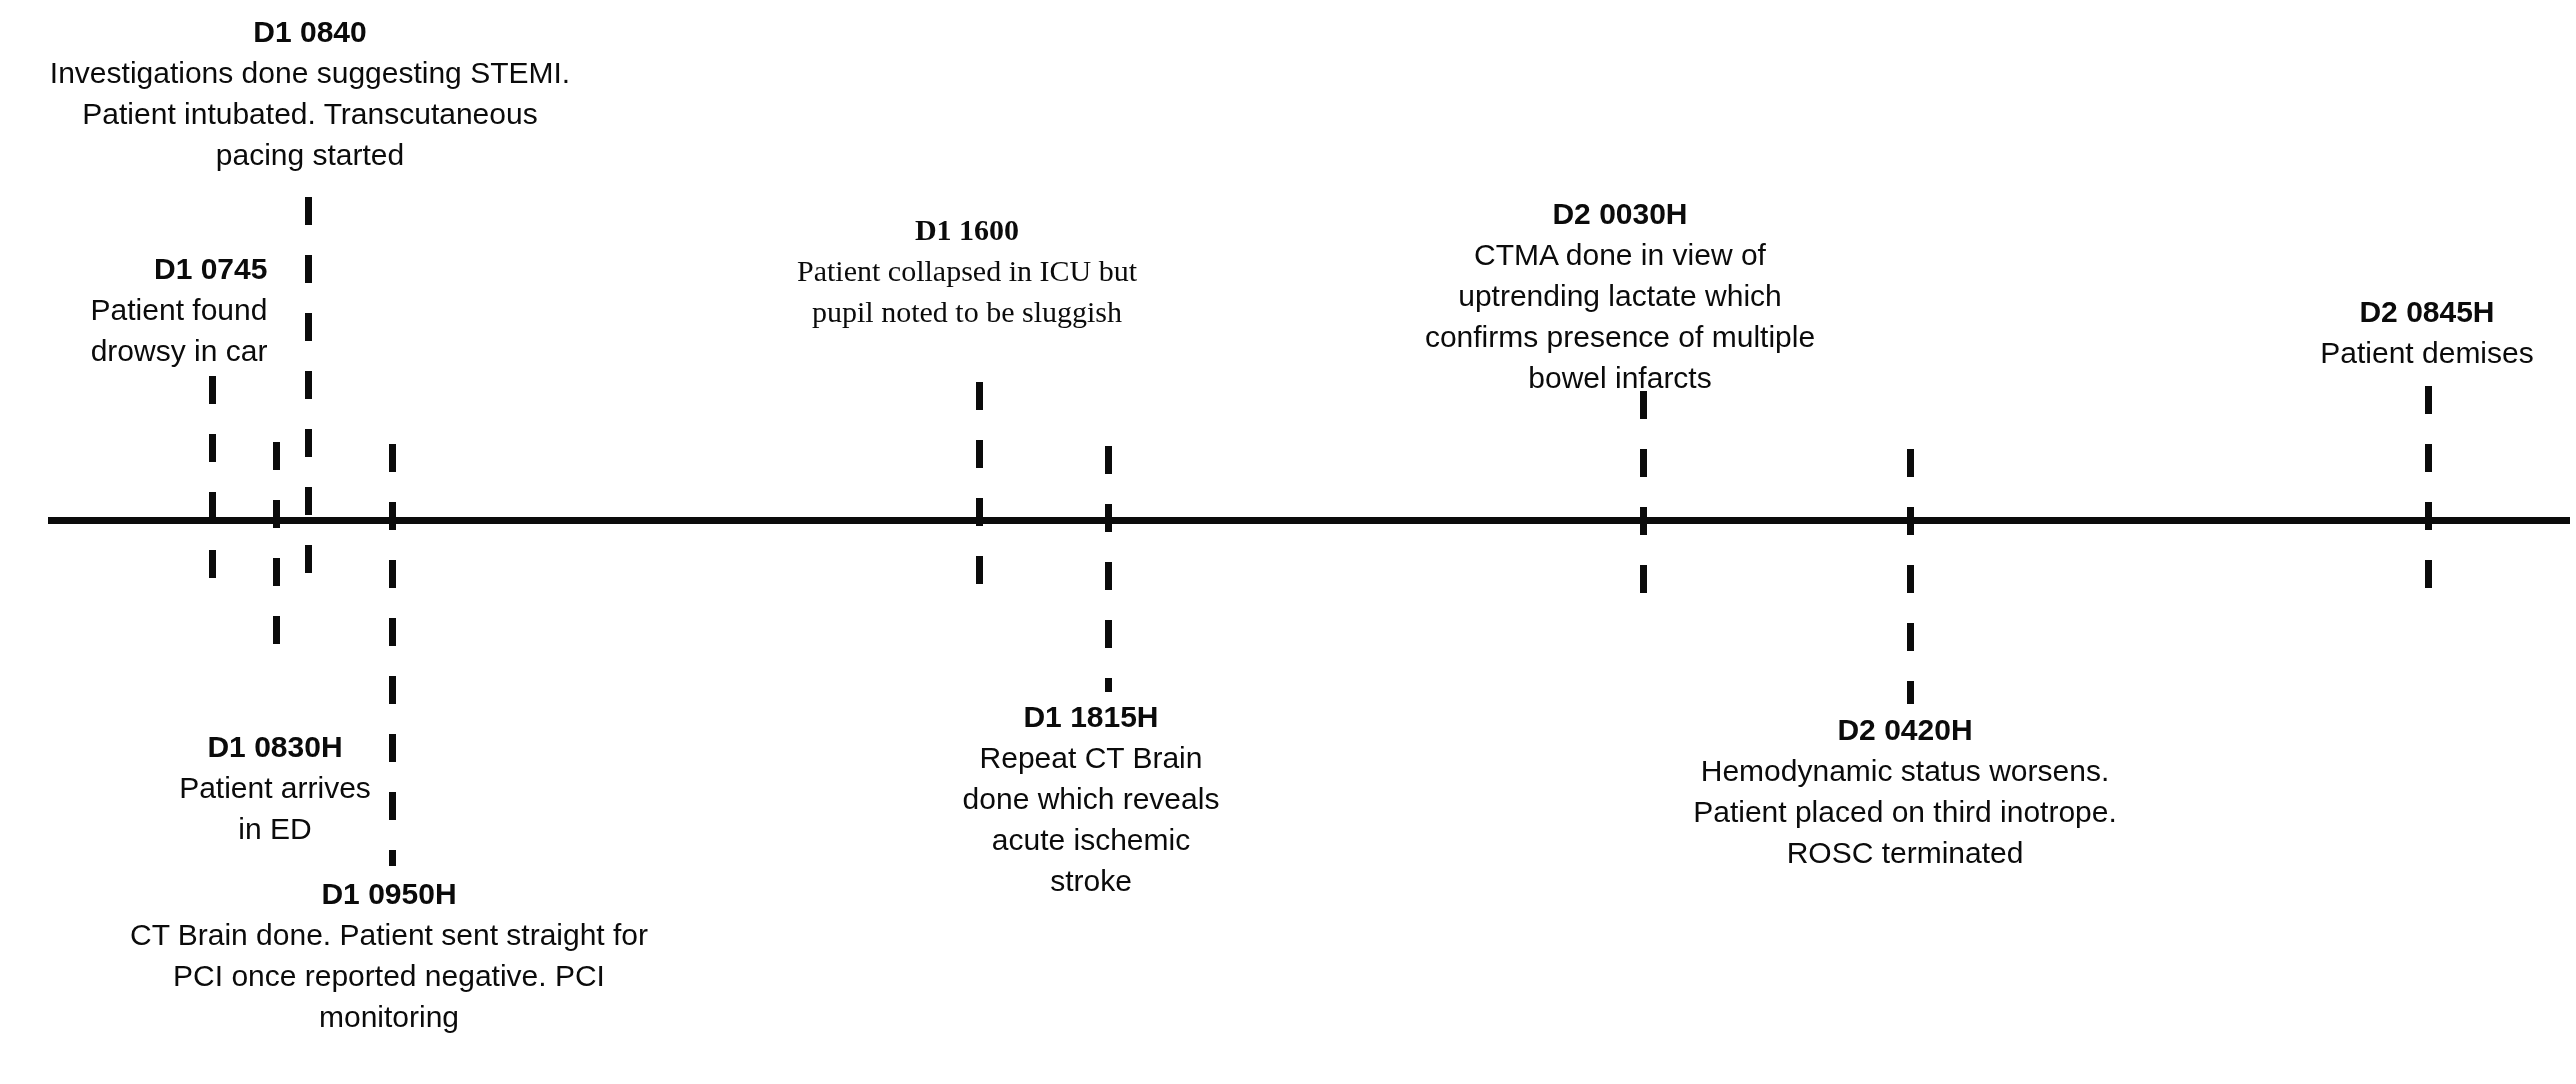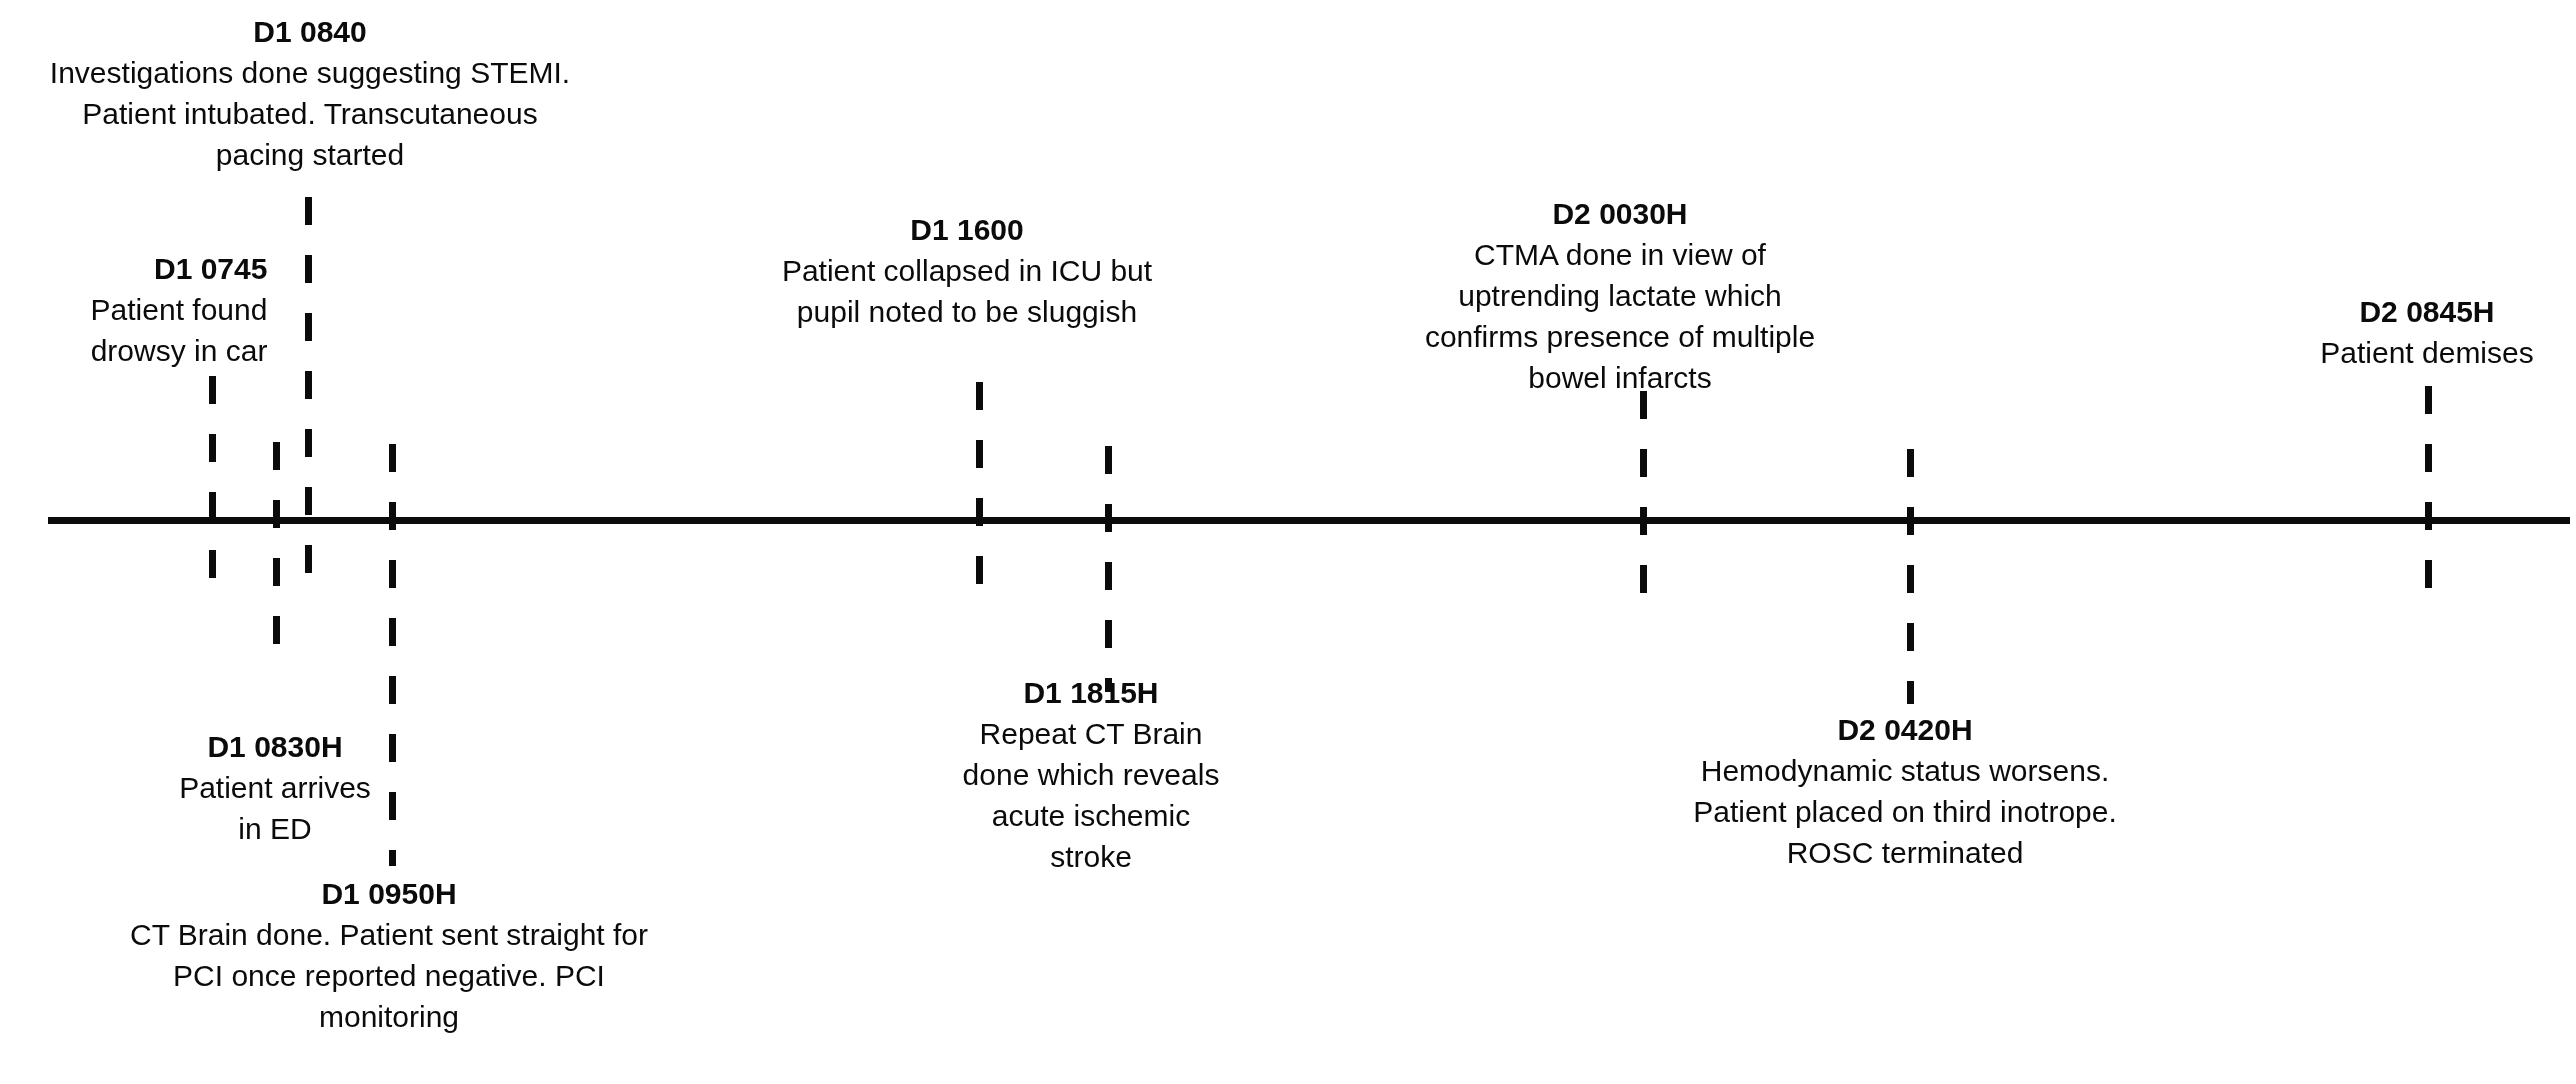--- a/index.html
+++ b/index.html
@@ -68,27 +68,27 @@
       <div class="event-desc-line">in ED</div>
     </div>
     <div class="connector" style="left: 389px; top: 444px; height: 422px;"></div>
     <div class="event-label" style="left: 389px; top: 873px;">
       <div class="event-time">D1 0950H</div>
       <div class="event-desc-line">CT Brain done. Patient sent straight for</div>
       <div class="event-desc-line">PCI once reported negative. PCI</div>
       <div class="event-desc-line">monitoring</div>
     </div>
     <div class="connector" style="left: 976px; top: 382px; height: 217px;"></div>
-    <div class="event-label" style="left: 967px; top: 209px;">
+    <div class="event-label" style="left: 967px; top: 209px; font-family: Liberation Serif, serif;">
       <div class="event-time">D1 1600</div>
       <div class="event-desc-line">Patient collapsed in ICU but</div>
       <div class="event-desc-line">pupil noted to be sluggish</div>
     </div>
     <div class="connector" style="left: 1105px; top: 446px; height: 246px;"></div>
-    <div class="event-label" style="left: 1091px; top: 672px; text-align: center;">
+    <div class="event-label" style="left: 1091px; top: 696px; text-align: center;">
       <div class="event-time">D1 1815H</div>
       <div class="event-desc-line">Repeat CT Brain</div>
       <div class="event-desc-line">done which reveals</div>
       <div class="event-desc-line">acute ischemic</div>
       <div class="event-desc-line">stroke</div>
     </div>
     <div class="connector" style="left: 1640px; top: 391px; height: 207px;"></div>
     <div class="event-label" style="left: 1620px; top: 193px;">
       <div class="event-time">D2 0030H</div>
       <div class="event-desc-line">CTMA done in view of</div>

